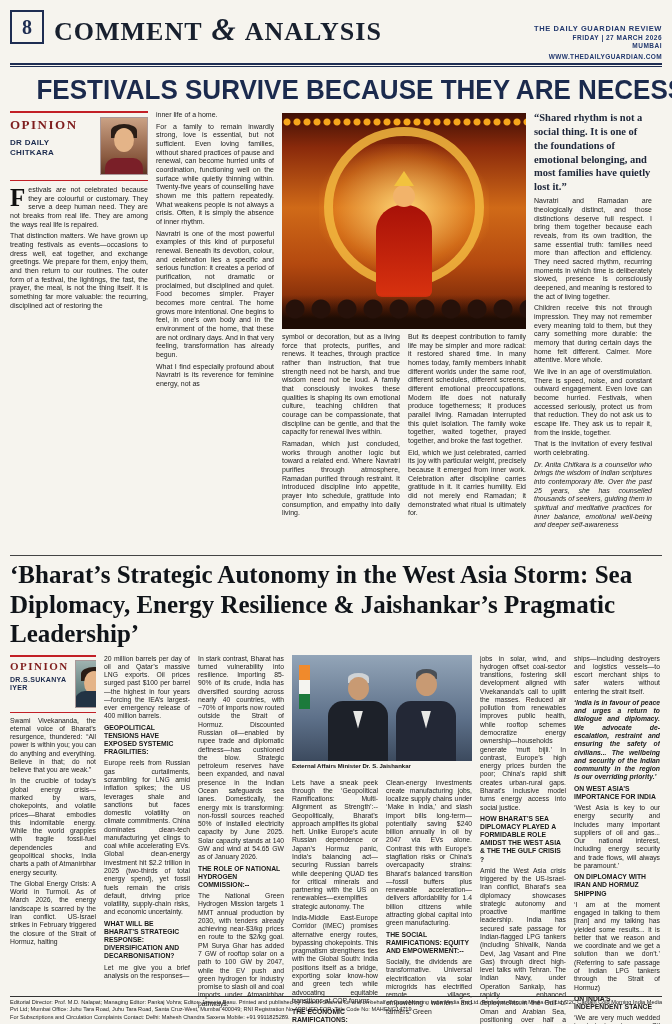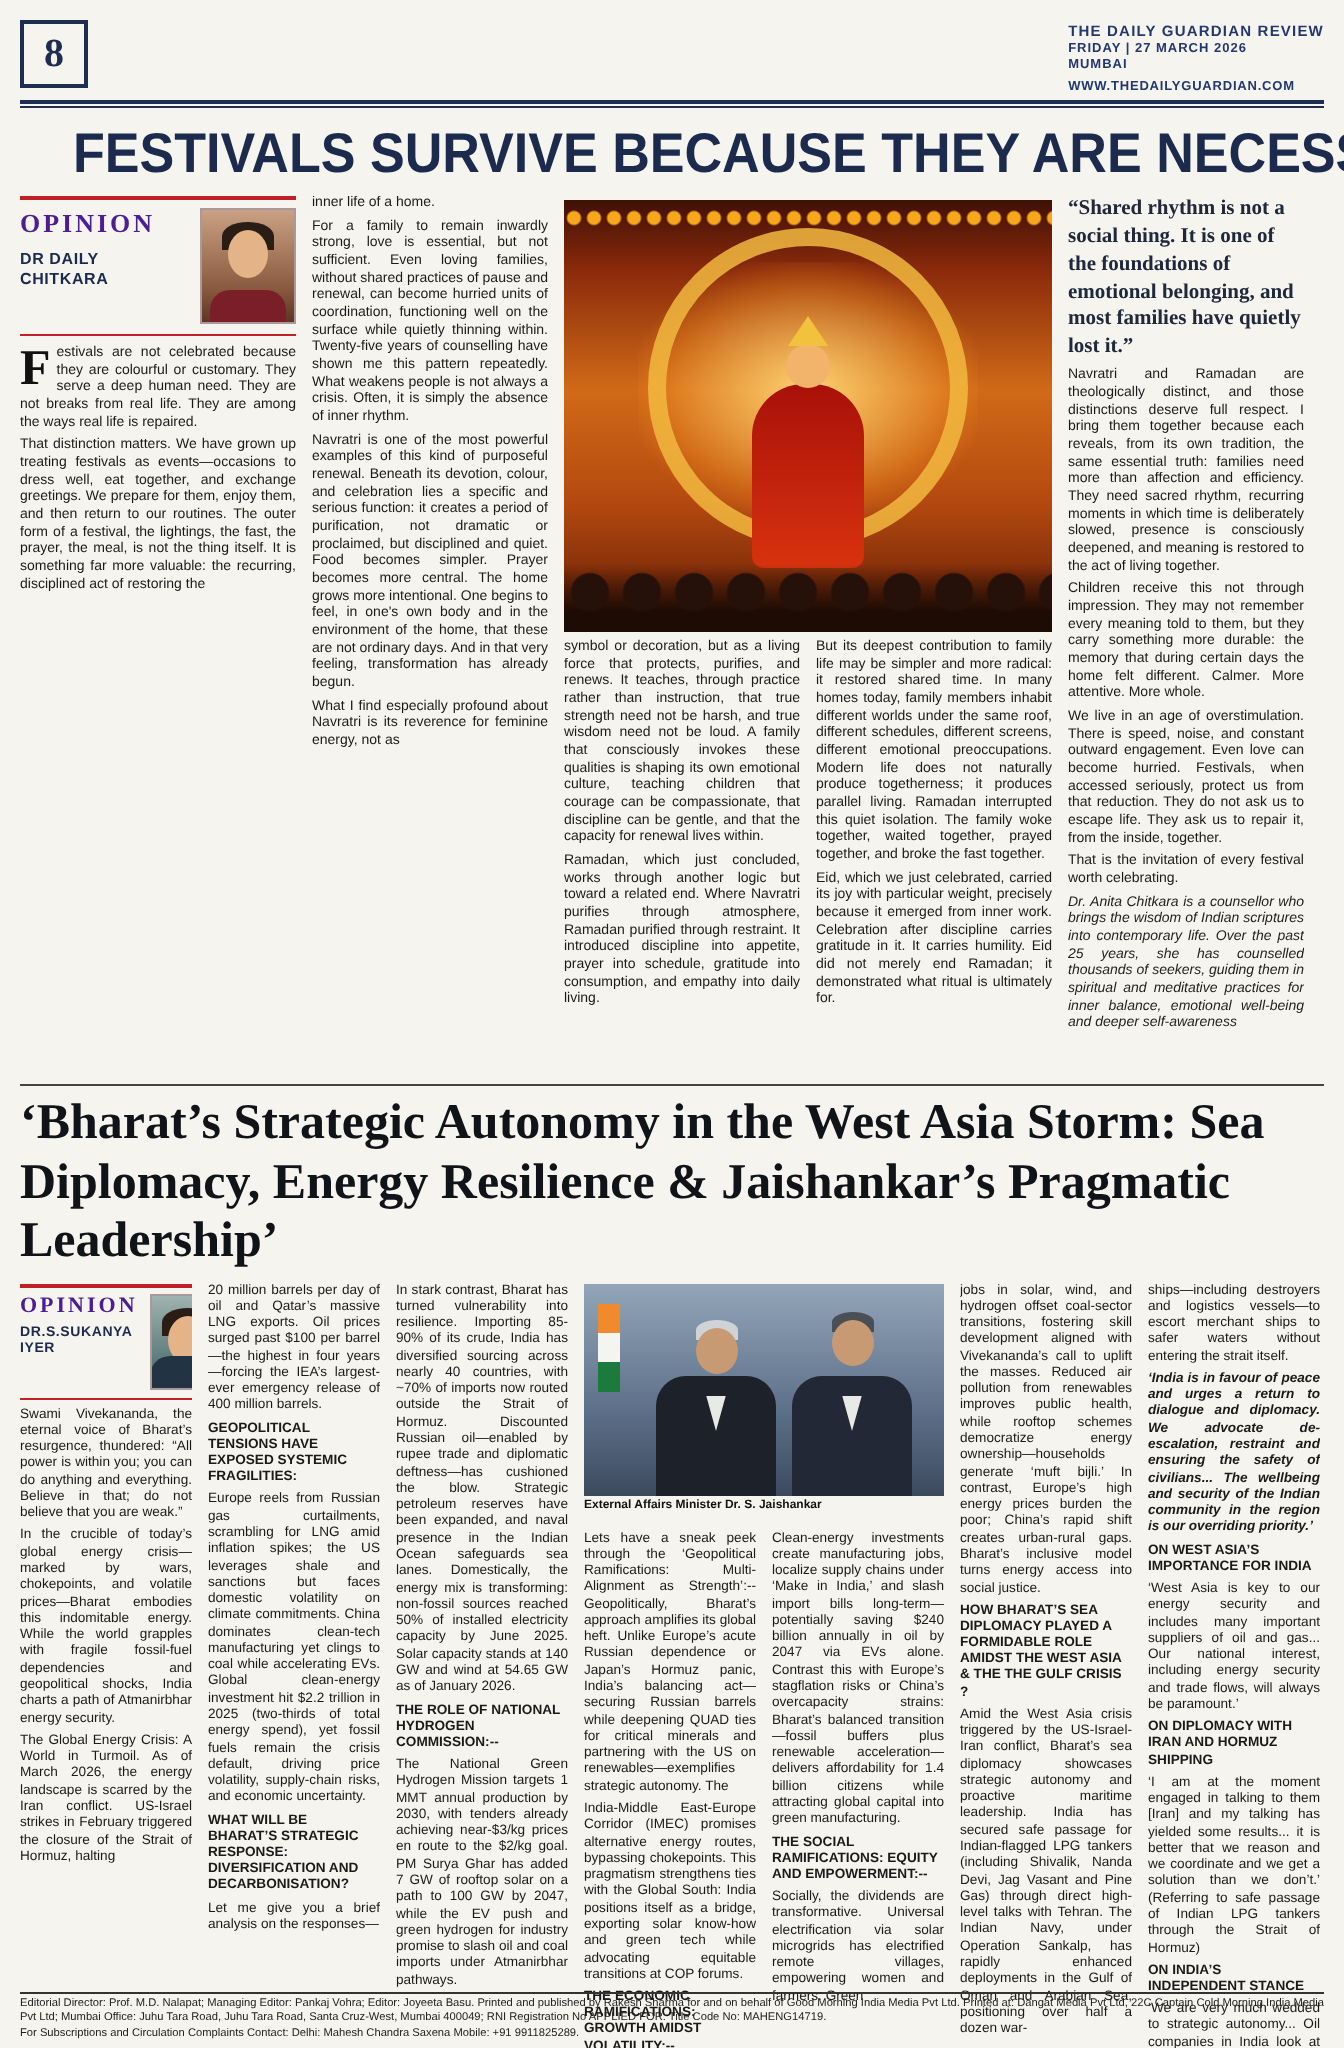--- a/index.html
+++ b/index.html
@@ -10,41 +10,41 @@
   }
   .page{position:absolute;inset:0;padding:6px 10px;box-sizing:border-box;}
 
   
   .mast{display:flex;align-items:flex-start;gap:10px;}
   .pageno{width:30px;height:30px;border:2px solid #1e2d52;display:flex;align-items:center;justify-content:center;
     font-family:"Liberation Serif", serif;font-size:20px;font-weight:bold;color:#1e2d52;margin-top:4px;}
   .section-title{font-family:"Liberation Serif", serif;font-weight:bold;font-size:26px;color:#18202e;
     letter-spacing:1px;margin-top:6px;white-space:nowrap;}
   .section-title .amp{font-style:italic;font-size:31px;padding:0 2px;}
-  .mast-right{margin-left:auto;text-align:left;color:#22386e;margin-top:5px;}
+  .mast-right{margin-left:auto;text-align:right;color:#22386e;margin-top:18px;}
   .mr-paper{font-size:7.5px;font-weight:bold;letter-spacing:.6px;}
   .mr-date,.mr-city{font-size:6.5px;font-weight:bold;letter-spacing:.5px;margin-top:1px;}
   .mr-web{font-size:6.5px;font-weight:bold;letter-spacing:.4px;margin-top:4px;color:#22386e;}
   .rule-thick{height:2px;background:#1e2d52;margin-top:3px;}
   .rule-thin{height:1px;background:#1e2d52;margin-top:1px;}
 
   
   .h1wrap{text-align:center;margin:7px 0 5px;}
   .headline1{display:inline-block;font-weight:bold;font-size:28px;color:#1b2a4d;
     white-space:nowrap;transform:scaleX(.93);transform-origin:center;letter-spacing:0;}
 
   
   .article1{position:relative;display:flex;gap:8px;height:442px;overflow:hidden;}
   .a1op{width:138px;flex:0 0 138px;height:100%;overflow:hidden;}
   .a1col{width:118px;flex:0 0 118px;height:100%;overflow:hidden;}
   .padimg1{padding-top:222px;box-sizing:border-box;}
 
   .opbox{border-top:2px solid #c21f26;border-bottom:1px solid #c21f26;padding:4px 0 5px;margin-bottom:5px;}
   .oprow{display:flex;gap:6px;align-items:flex-start;}
-  .oplabel{font-family:"Liberation Serif", serif;font-weight:bold;font-size:13px;color:#4c1d95;letter-spacing:1.5px;}
+  .oplabel{font-family:"Liberation Serif", serif;font-weight:bold;font-size:13px;color:#7f1d1d;letter-spacing:1.5px;}
   .opname{font-size:8px;font-weight:bold;color:#1b2a4d;margin-top:5px;letter-spacing:.3px;}
   .opphoto{width:46px;height:56px;flex:0 0 46px;position:relative;overflow:hidden;border:1px solid #a99;}
   .ph-bg1{position:absolute;inset:0;background:linear-gradient(180deg,#caa184,#8a5a40 70%,#5e3424);}
   .ph-bg2{position:absolute;inset:0;background:linear-gradient(180deg,#9fb3b0,#5d7a7a 70%,#3d5653);}
   .ph-face{position:absolute;top:10px;left:50%;transform:translateX(-50%);width:20px;height:24px;border-radius:50%;background:#e4b488;}
   .ph-hair{position:absolute;top:6px;left:50%;transform:translateX(-50%);width:26px;height:14px;border-radius:50% 50% 0 0;background:#2a1d16;}
   .ph-body{position:absolute;bottom:-6px;left:50%;transform:translateX(-50%);width:38px;height:22px;border-radius:10px 10px 0 0;background:#7a1f28;}
   .ph-body.teal{background:#234;}
 
   .a1 p,.a2 p{margin:0 0 3px;}
@@ -113,20 +113,21 @@
 </style>
 </head>
 <body>
 
 <div class="page">
 
   <div class="mast">
     <div class="pageno">
       <span>8</span>
     </div>
+    <div class="section-title"><span>COMMENT</span> <span class="amp">&amp;</span> <span>ANALYSIS</span></div>
     <div class="mast-right">
       <div class="mr-paper">THE DAILY GUARDIAN REVIEW</div>
       <div class="mr-date">FRIDAY | 27 MARCH 2026</div>
       <div class="mr-city">MUMBAI</div>
       <div class="mr-web">WWW.THEDAILYGUARDIAN.COM</div>
     </div>
   </div>
   <div class="rule-thick"></div>
   <div class="rule-thin"></div>
 

